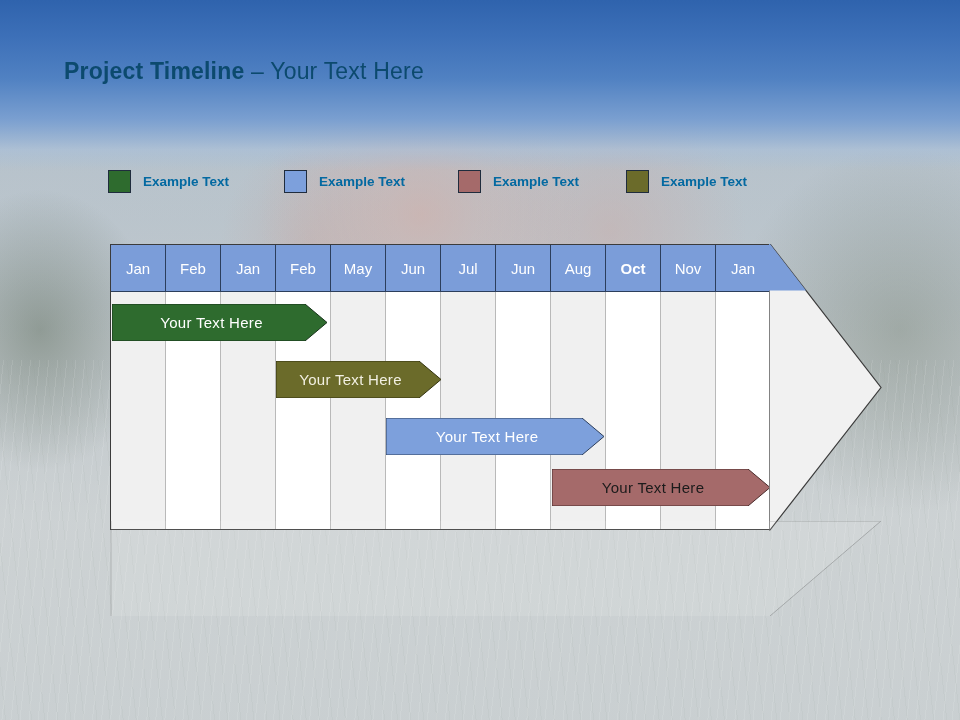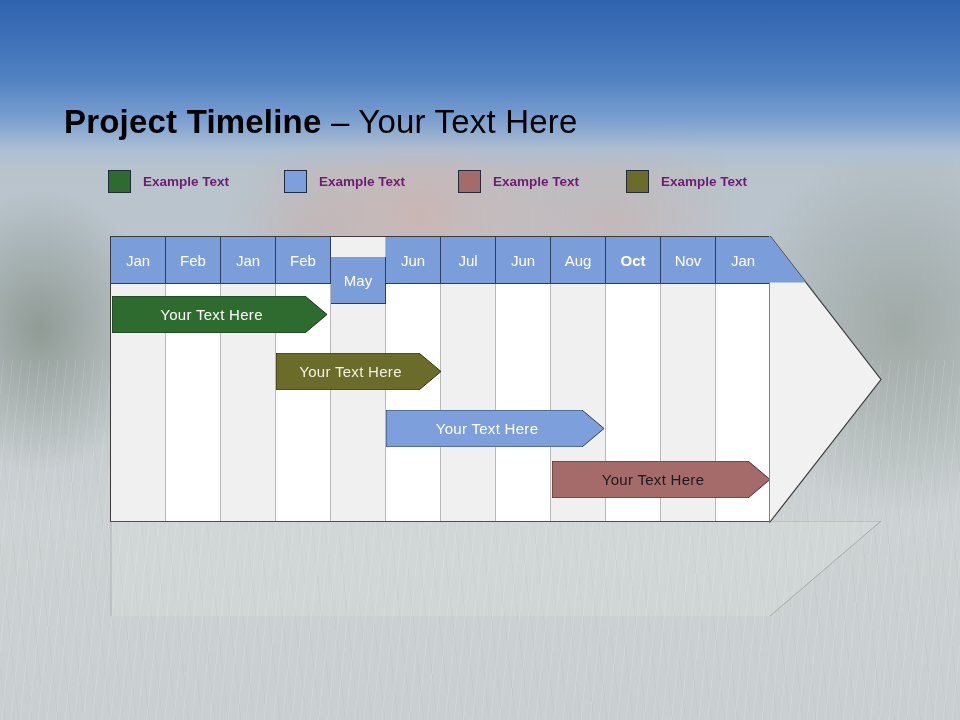--- a/index.html
+++ b/index.html
@@ -71,25 +71,24 @@
       #7a9fd0 70%,
       rgba(168,192,220,0.55) 88%,
       rgba(190,206,224,0.0) 100%);
   }
 
   
   .title {
     position: absolute;
     left: 64px;
     top: 58px;
-    color: #000000;
-    font-size: 33px;
+    color: #0c4a6e;
+    font-size: 23px;
     letter-spacing: 0.2px;
     white-space: nowrap;
-    margin-top: 45px;
   }
   .title .strong { font-weight: bold; }
   .title .light  { font-weight: normal; }
 
   
   .legend {
     position: absolute;
     left: 108px;
     top: 168px;
     width: 720px;
@@ -106,28 +105,28 @@
   .legend-swatch {
     width: 21px;
     height: 21px;
     border: 1px solid #1f2c3d;
     flex: 0 0 auto;
   }
   .legend-label {
     margin-left: 12px;
     font-size: 13.5px;
     font-weight: bold;
-    color: #701a75;
+    color: #0369a1;
   }
 
   
   .chart {
     position: absolute;
     left: 110px;
-    top: 236px;
+    top: 244px;
     width: 770px;
     height: 286px;
   }
   .chevron-body {
     position: absolute;
     left: 0; top: 0;
     width: 660px;
     height: 286px;
     background: #ffffff;
     border: 1px solid #3b3b3b;
@@ -256,21 +255,21 @@
           <div class="col shaded" style="left: 440px;"></div>
           <div class="col plain" style="left: 495px;"></div>
           <div class="col shaded" style="left: 550px;"></div>
           <div class="col plain" style="left: 605px;"></div>
         </div>
       <div class="header-row" id="header-row">
           <div class="month-cell" style="left: 0px;">Jan</div>
           <div class="month-cell" style="left: 55px;">Feb</div>
           <div class="month-cell" style="left: 110px;">Jan</div>
           <div class="month-cell" style="left: 165px;">Feb</div>
-          <div class="month-cell" style="left: 220px; margin-top: 20px;">May</div>
+          <div class="month-cell" style="left: 220px;">May</div>
           <div class="month-cell" style="left: 275px;">Jun</div>
           <div class="month-cell" style="left: 330px;">Jul</div>
           <div class="month-cell" style="left: 385px;">Jun</div>
           <div class="month-cell" style="left: 440px;">Aug</div>
           <div class="month-cell" style="left: 495px; font-weight: bold;">Oct</div>
           <div class="month-cell" style="left: 550px;">Nov</div>
           <div class="month-cell" style="left: 605px;">Jan</div>
         </div>
       <div id="bars">
           <div class="bar" style="left: 1px; top: 59px; width: 215px;">

